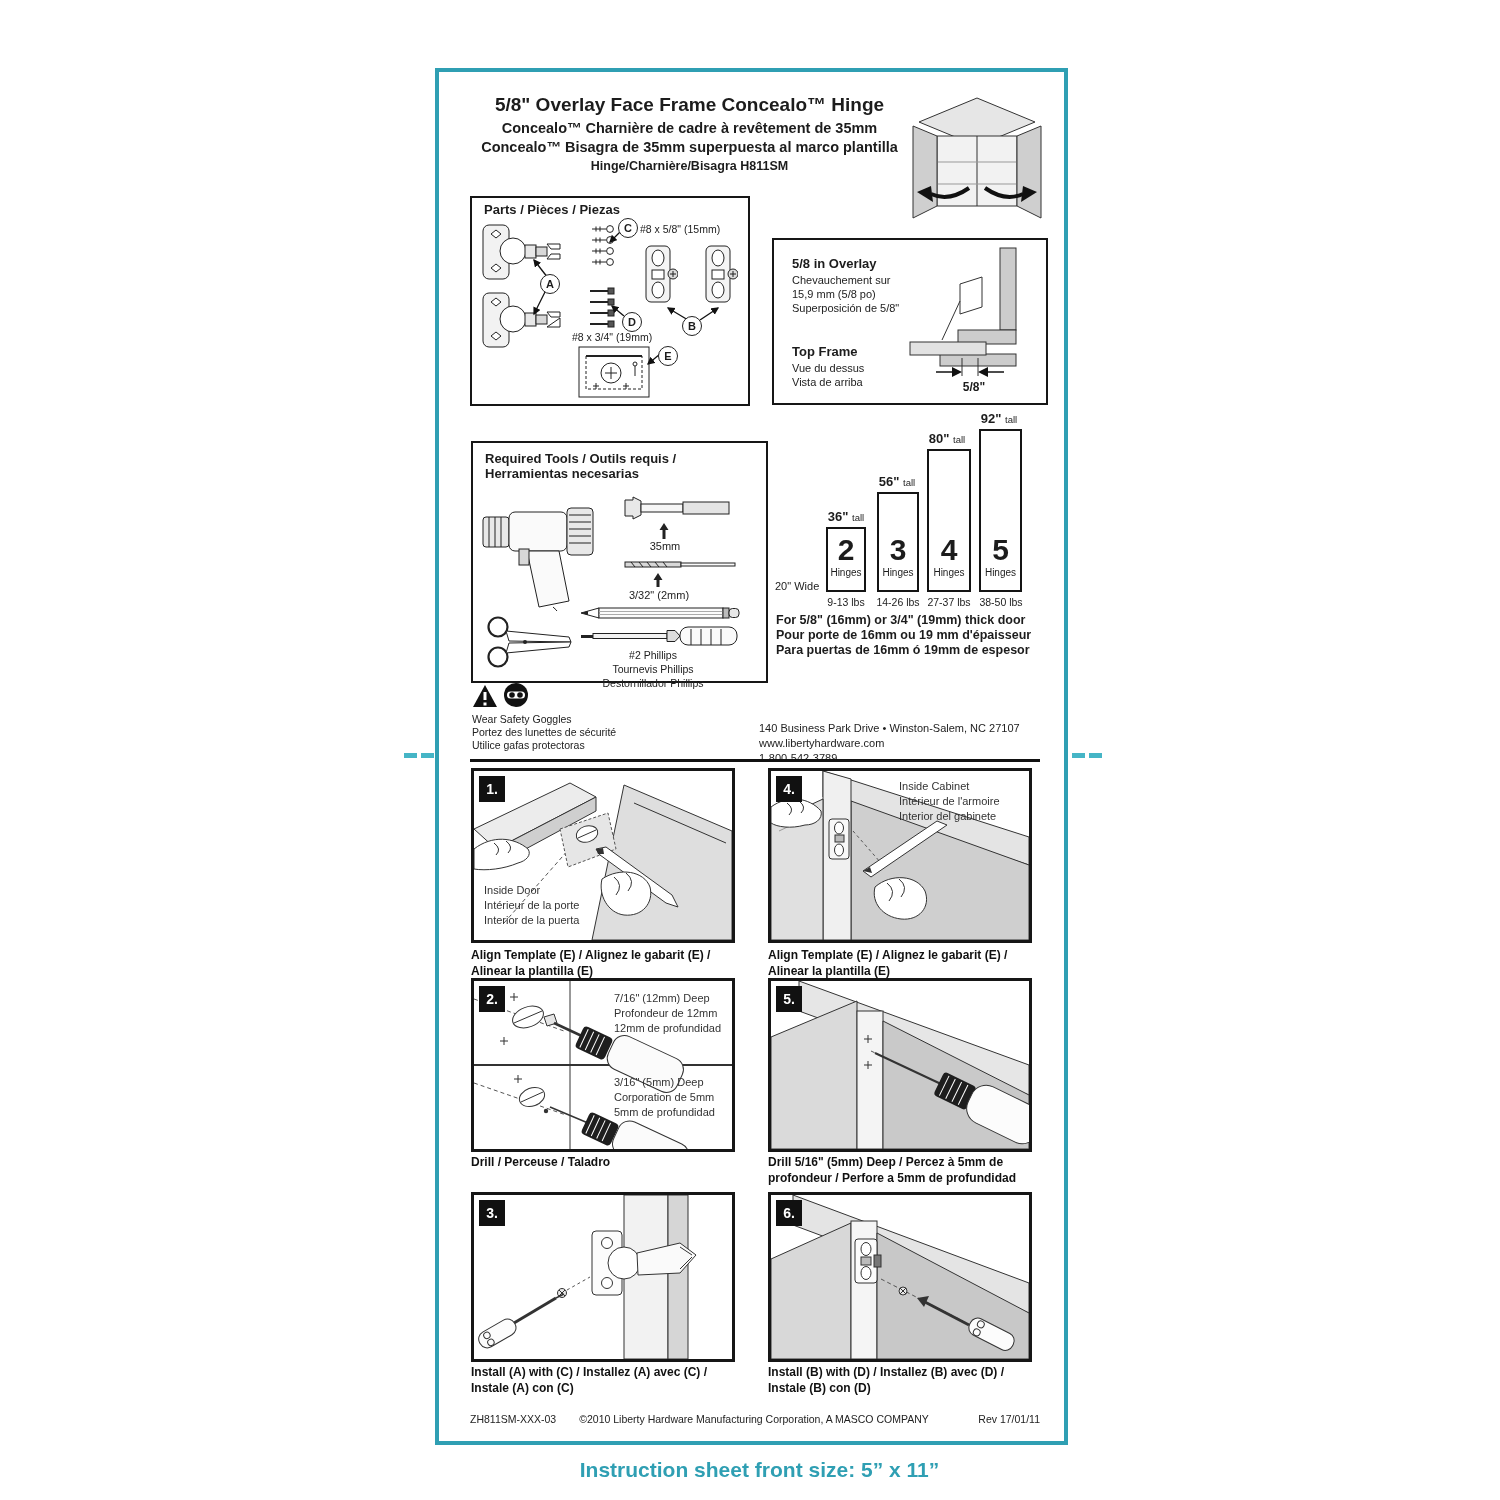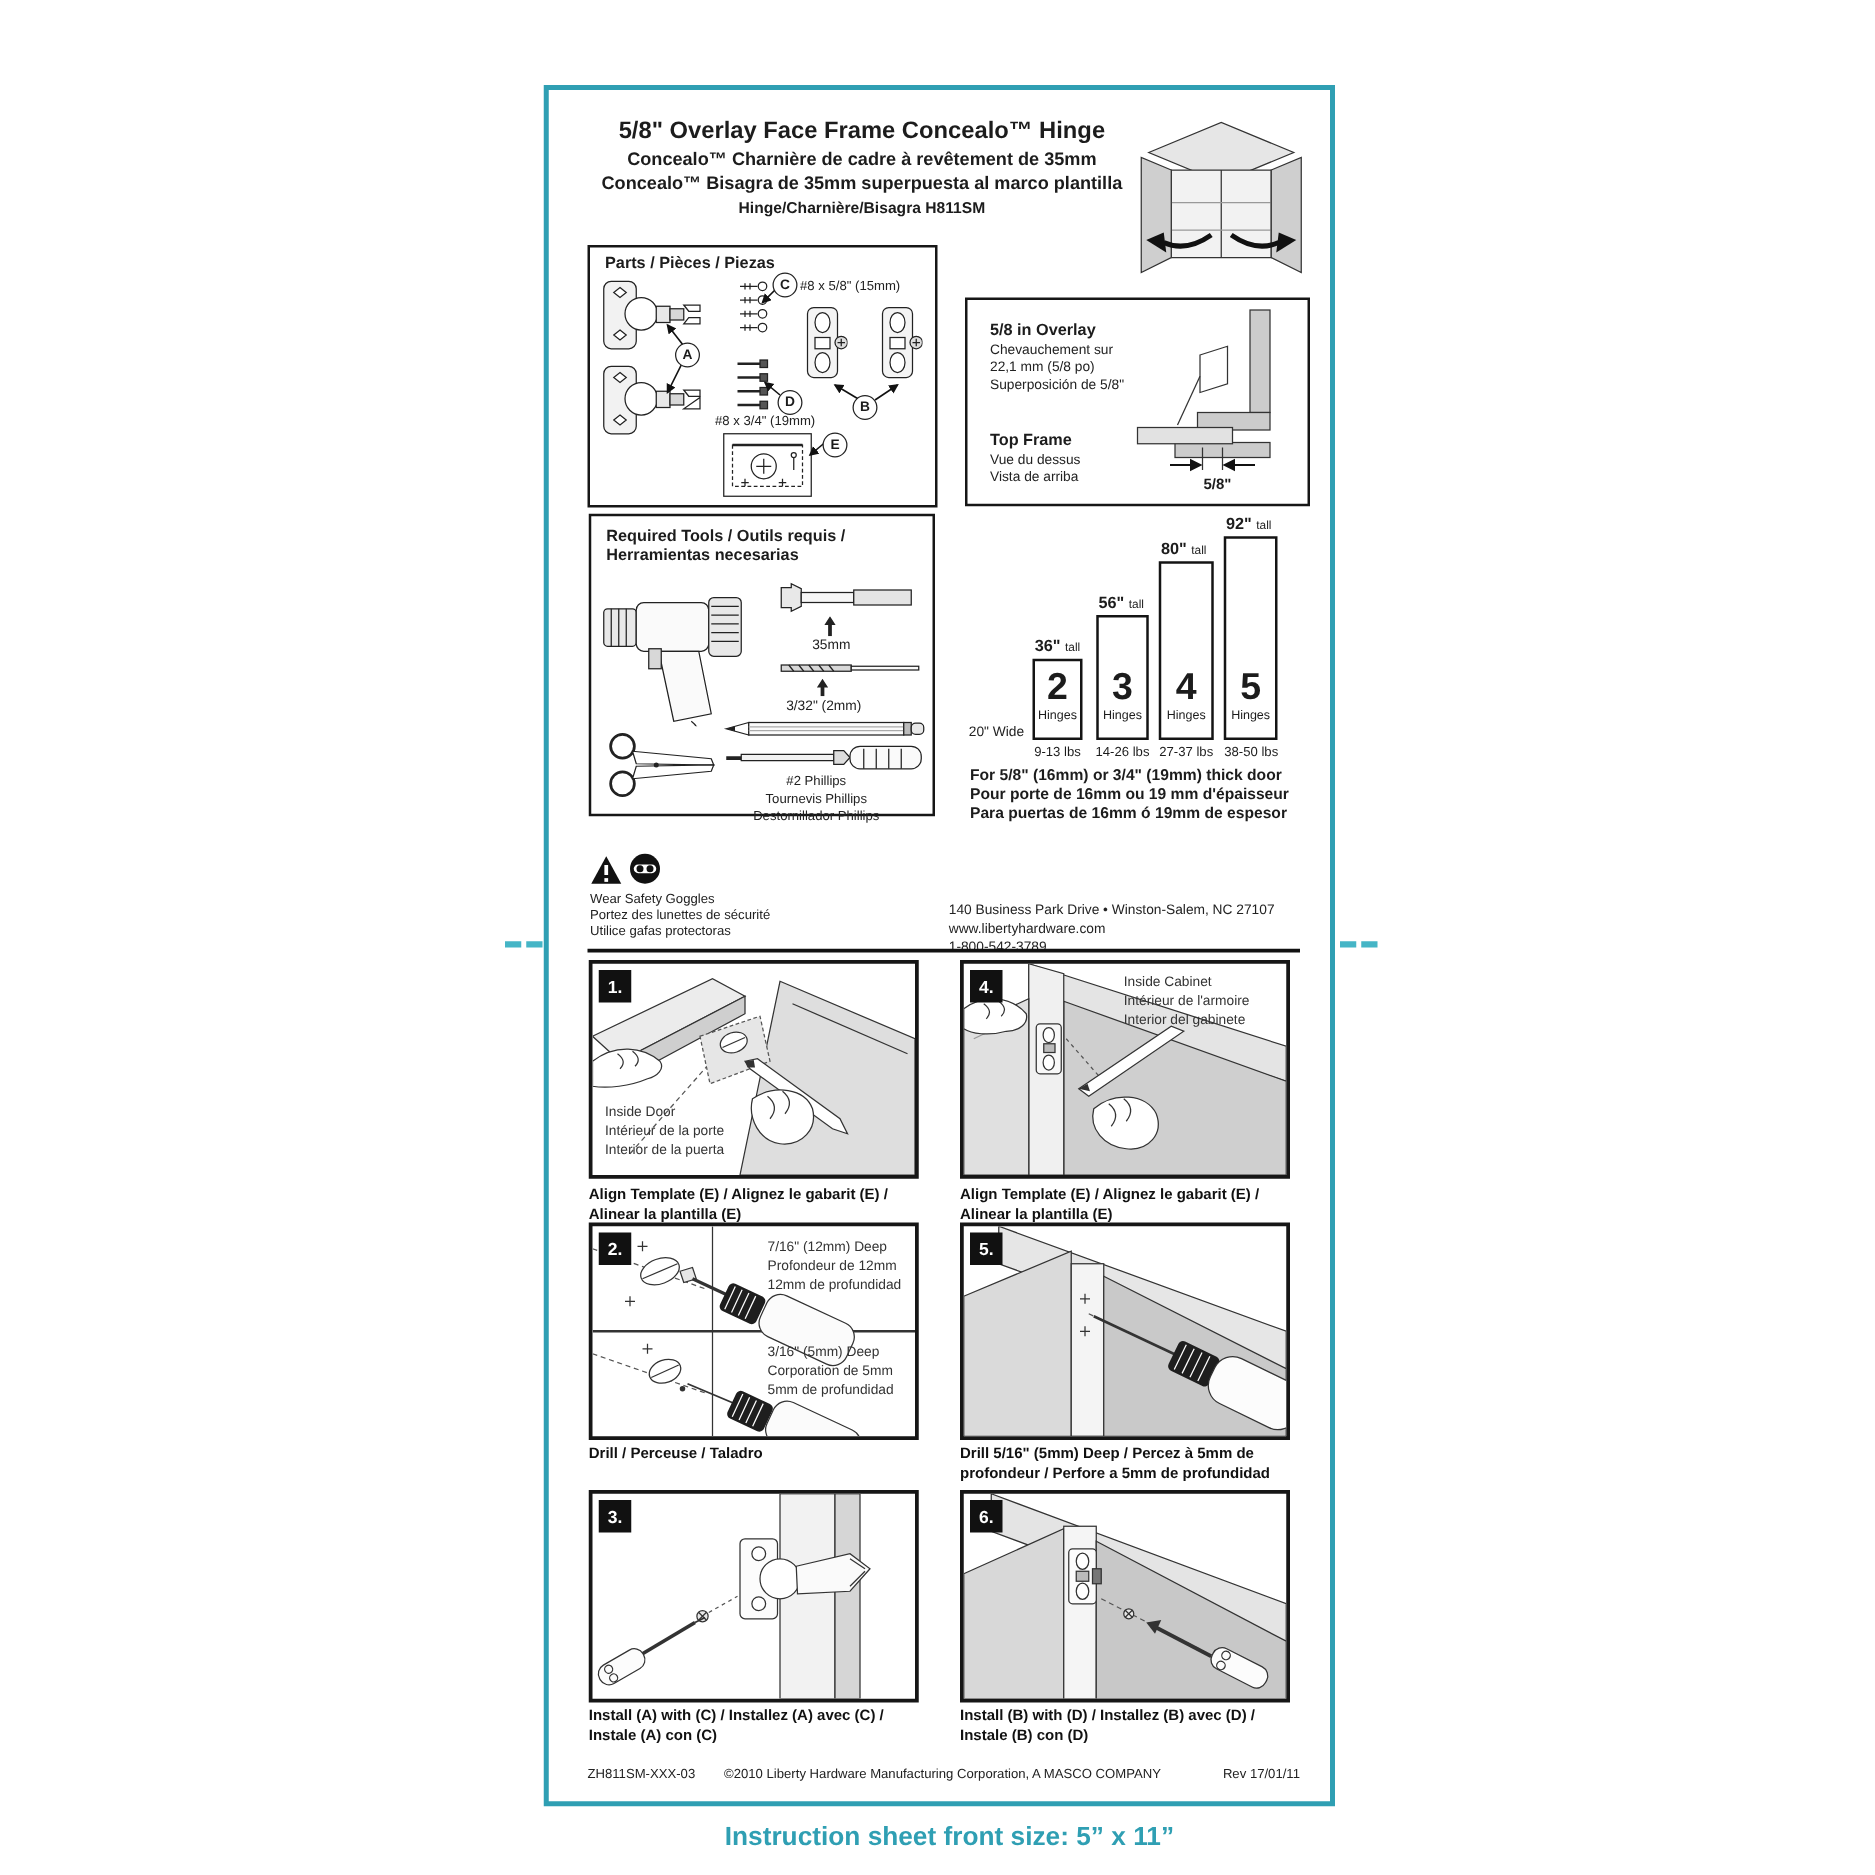--- a/index.html
+++ b/index.html
@@ -189,21 +189,21 @@
       <div class="abs clabel" style="left:210px;top:118px;">B</div>
       <div class="abs clabel" style="left:186px;top:148px;">E</div>
 
       <div class="abs small" style="left:168px;top:24px;">#8 x 5/8" (15mm)</div>
       <div class="abs small" style="left:100px;top:132px;">#8 x 3/4" (19mm)</div>
     </div>
 
     <div class="abs box" style="left:333px;top:166px;width:272px;height:163px;">
       <div class="abs btitle" style="left:18px;top:16px;">5/8 in Overlay</div>
       <div class="abs t11" style="left:18px;top:33px;">Chevauchement sur</div>
-      <div class="abs t11" style="left:18px;top:47px;">22,1 mm (5/8 po)</div>
+      <div class="abs t11" style="left:18px;top:47px;">15,9 mm (5/8 po)</div>
       <div class="abs t11" style="left:18px;top:61px;">Superposición de 5/8"</div>
       <div class="abs btitle" style="left:18px;top:104px;">Top Frame</div>
       <div class="abs t11" style="left:18px;top:121px;">Vue du dessus</div>
       <div class="abs t11" style="left:18px;top:135px;">Vista de arriba</div>
 
       <svg class="abs" style="left:126px;top:6px;" width="140" height="132" viewBox="0 0 140 132">
         <rect x="100" y="2" width="16" height="82" fill="#ccc" stroke="#333"></rect>
         <rect x="58" y="84" width="58" height="14" fill="#ccc" stroke="#333"></rect>
         <path d="M60 38 l22 -7 v30 l-22 7 z" fill="#fff" stroke="#333"></path>
         <path d="M60 55 L42 94" fill="none" stroke="#333"></path>
@@ -212,21 +212,21 @@
         <line x1="62" y1="112" x2="62" y2="130" stroke="#333"></line>
         <line x1="78" y1="112" x2="78" y2="130" stroke="#333"></line>
         <line x1="36" y1="126" x2="60" y2="126" stroke="#111" stroke-width="1.5"></line>
         <polygon points="62,126 52,121 52,131" fill="#111"></polygon>
         <line x1="104" y1="126" x2="80" y2="126" stroke="#111" stroke-width="1.5"></line>
         <polygon points="78,126 88,121 88,131" fill="#111"></polygon>
       </svg>
       <div class="abs" style="left:180px;top:140px;width:40px;text-align:center;font-size:12px;font-weight:bold;">5/8"</div>
     </div>
 
-    <div class="abs box" style="left:32px;top:339px;width:273px;height:238px;">
+    <div class="abs box" style="left:32px;top:369px;width:273px;height:238px;padding-left:20px;">
       <div class="abs btitle" style="left:12px;top:8px;width:235px;">Required Tools / Outils requis / Herramientas necesarias</div>
 
       <svg class="abs" style="left:8px;top:46px;" width="135" height="122" viewBox="0 0 135 122">
         <g stroke="#222">
           <rect x="2" y="28" width="26" height="30" rx="3" fill="#e8e8e8"></rect>
           <line x1="8" y1="28" x2="8" y2="58"></line>
             <line x1="14" y1="28" x2="14" y2="58"></line>
             <line x1="20" y1="28" x2="20" y2="58"></line>
           <rect x="28" y="23" width="58" height="39" rx="6" fill="#fafafa"></rect>
           <rect x="86" y="19" width="26" height="47" rx="4" fill="#e8e8e8"></rect>

